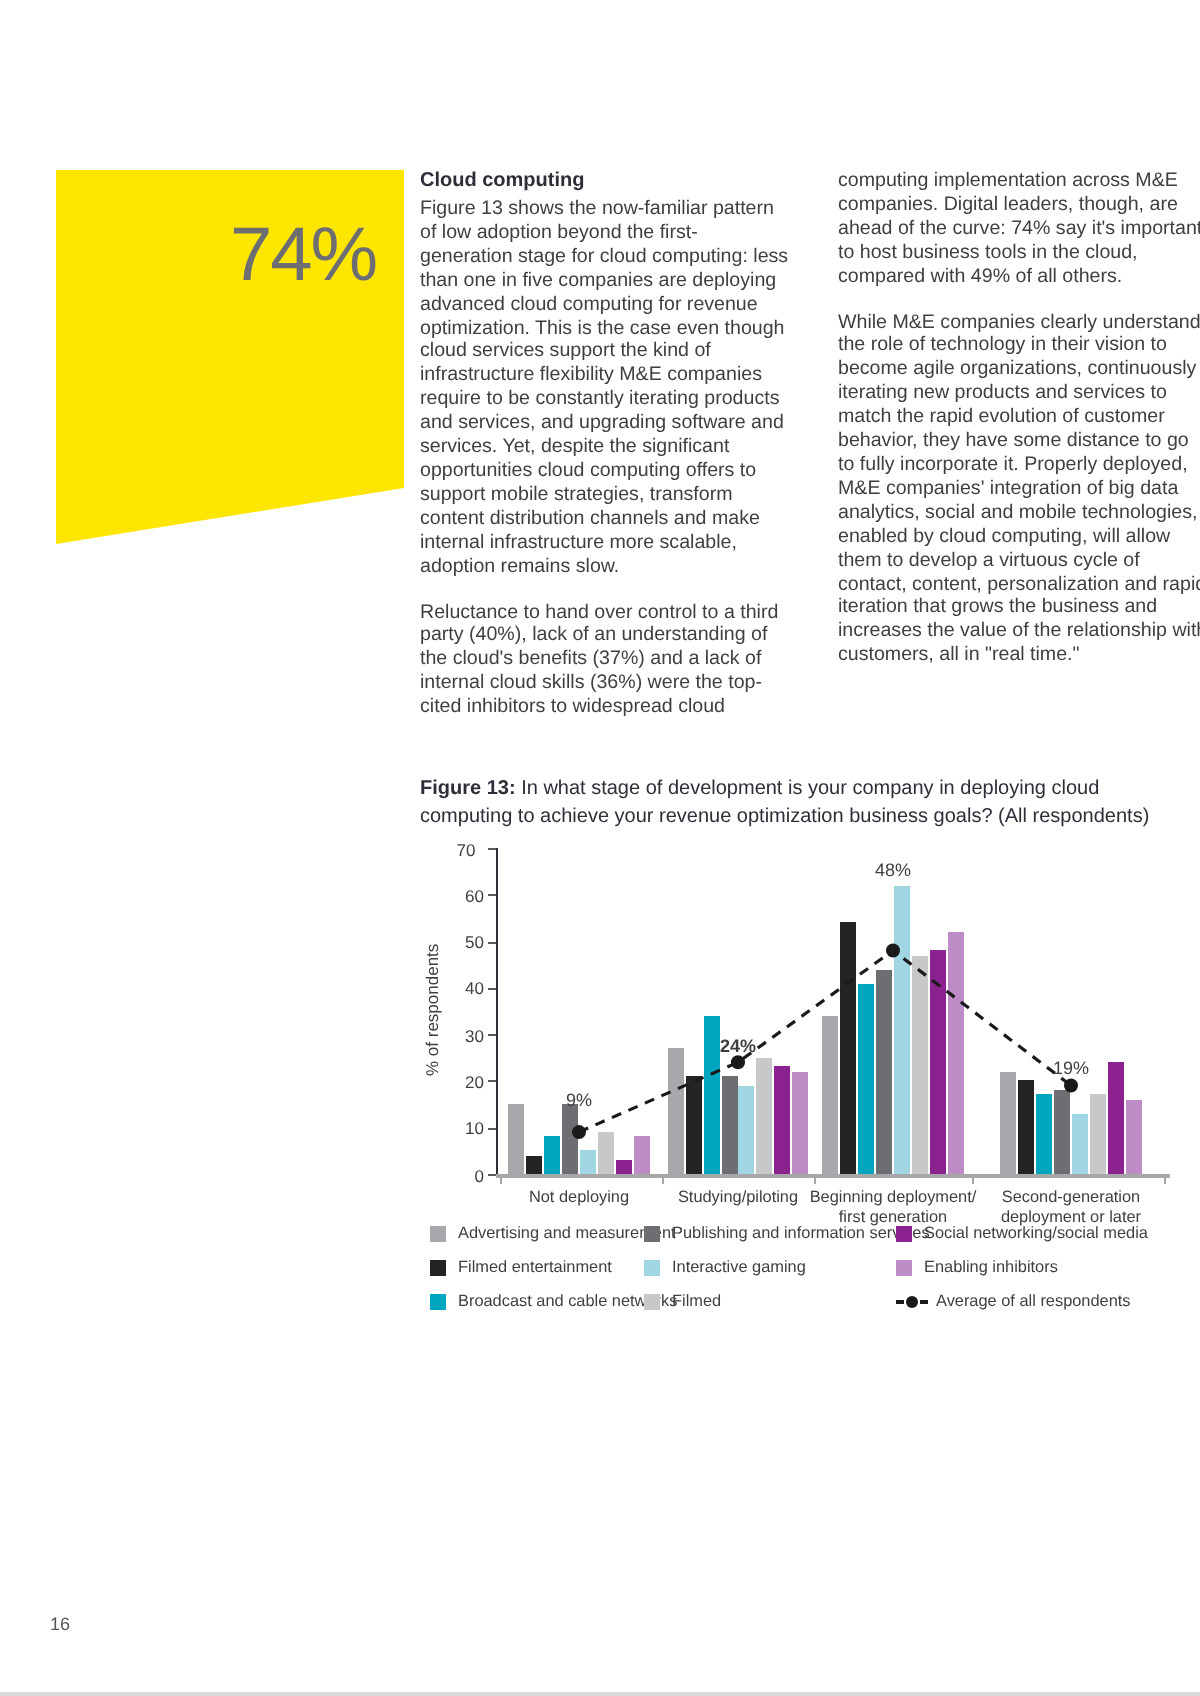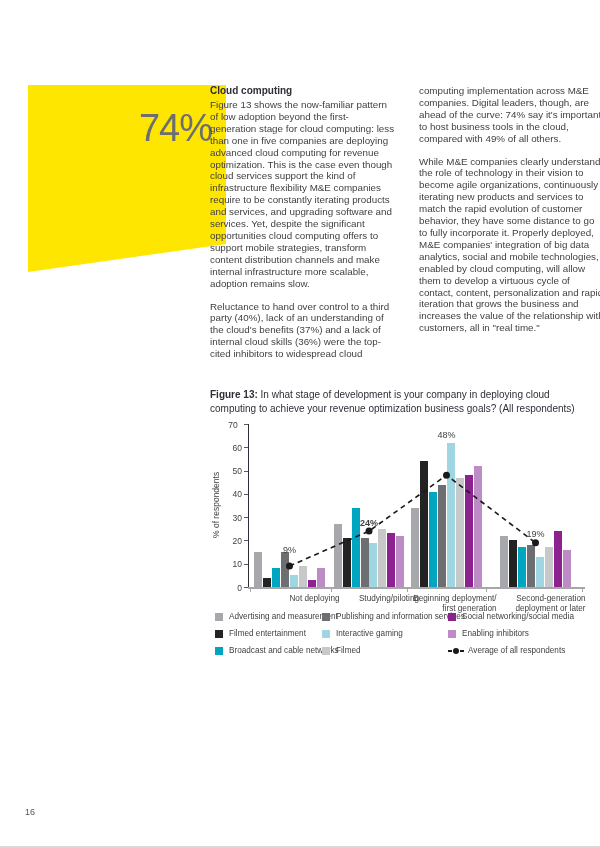--- a/index.html
+++ b/index.html
@@ -1,38 +1,38 @@
 <!DOCTYPE html>
 <html><head>
 <meta charset="utf-8">
 <style>
   html,body{margin:0;padding:0;background:#f2f2f2;}
   .page{position:relative;width:600px;height:848px;background:#ffffff;margin:0 auto;
         font-family:"Liberation Sans",sans-serif;overflow:hidden;}
   
-  .callout{position:absolute;left:28px;top:85px;width:198px;height:187px;background:#ffe600;
+  .callout{position:absolute;left:28px;top:85px;width:174px;height:187px;background:#ffe600;
            clip-path:polygon(0 0,100% 0,100% 159px,0 187px);text-align:right;}
   .callout-percent{margin:21px 14px 0 0;font-size:38px;line-height:44px;color:#6d6e71;letter-spacing:-1px;}
   .callout-lines{margin:3px 14px 0 0;font-size:15px;line-height:18.5px;color:#ffffff;font-weight:400;}
   
   .col{position:absolute;top:85px;font-size:9.8px;line-height:11.9px;color:#3f3f42;}
   .col1{left:210px;width:185px;}
   .col2{left:419px;width:185px;}
   .col-heading{font-weight:bold;font-size:10px;line-height:12px;margin:0 0 2px 0;color:#2e2e38;}
   .col p{margin:0 0 11px 0;}
   
   .caption{position:absolute;left:210px;top:388px;width:380px;font-size:10px;line-height:13.5px;color:#2e2e38;}
   .caption b{font-weight:bold;}
   
   #chart{position:absolute;left:0;top:0;width:600px;height:848px;pointer-events:none;}
   .bar{position:absolute;}
   .ytick-label{position:absolute;width:18px;text-align:right;font-size:8.5px;color:#3f3f42;}
   .ytick-mark{position:absolute;height:1px;width:4px;background:#58595b;}
   .xtick-mark{position:absolute;width:1px;height:4px;background:#a7a7a9;}
-  .xcat{position:absolute;text-align:right;font-size:8.2px;line-height:9.6px;color:#3f3f42;white-space:pre-line;}
+  .xcat{position:absolute;text-align:center;font-size:8.2px;line-height:9.6px;color:#3f3f42;white-space:pre-line;}
   .avg-label{position:absolute;width:40px;text-align:center;font-size:9px;color:#3f3f42;}
   .ylabel{position:absolute;left:211px;top:435px;height:140px;writing-mode:vertical-rl;
           transform:rotate(180deg);font-size:8.5px;color:#3f3f42;text-align:center;}
   
   #legend{position:absolute;left:0;top:612px;width:600px;height:60px;}
   .legend-item{position:absolute;display:flex;align-items:center;font-size:8.2px;color:#3f3f42;}
   .legend-swatch{width:8px;height:8px;margin-right:6px;flex:0 0 auto;}
   .avg-icon{position:relative;width:16px;height:9px;margin-right:4px;flex:0 0 auto;}
   .avg-icon .dash{position:absolute;top:4px;width:4px;height:1.5px;background:#1a1a1a;}
   .avg-icon .dot{position:absolute;left:5px;top:1.5px;width:6px;height:6px;border-radius:50%;background:#1a1a1a;}

